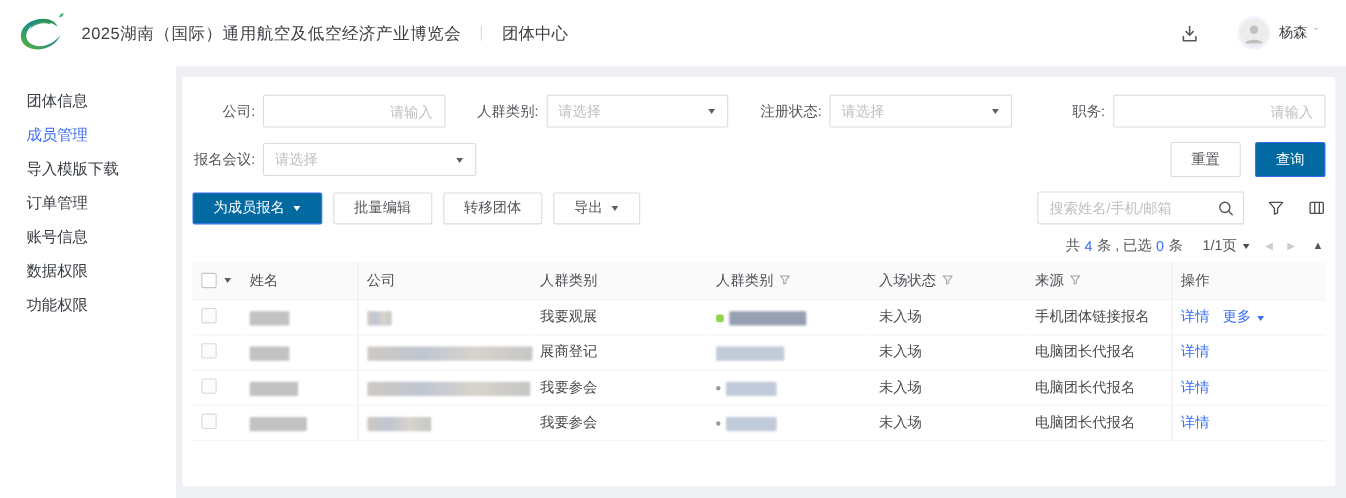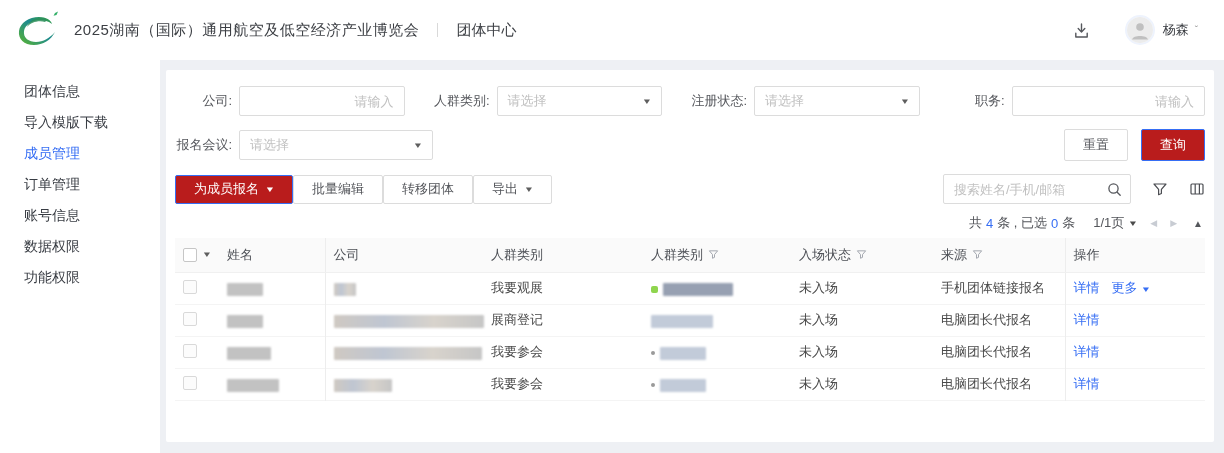--- a/index.html
+++ b/index.html
@@ -36,26 +36,26 @@
   .control-input { padding:0 10px; color:#4a4a4a; outline:none; font-family:inherit; width:100%;text-align:right; }
   .control-input::placeholder { color:#c0c0c0; }
   .control-select { display:flex; align-items:center; padding:0 10px; cursor:pointer; }
   .select-ph { color:#c0c0c0; }
   .caret { font-size:8px; color:#5e5e5e; margin-left:auto; transform:scaleX(1.3); }
   .filter-row-2 { display:flex; }
   .filter-actions { margin-left:auto; display:flex; align-items:center; }
 
   .btn { height:32px; padding:0 18px; border-radius:2px; font-size:13px; display:inline-flex; align-items:center; justify-content:center; cursor:pointer; font-family:inherit; }
   .btn-default { background:#fff; border:1px solid #dcdcdc; color:#54565b; }
-  .btn-primary { background:#b91c1c; border:1px solid #366ef4; color:#fff; }
+  .btn-primary { background:#0369a1; border:1px solid #366ef4; color:#fff; }
   .filter-actions .btn { margin-left:13px; min-width:64px; }
 
   
   .toolbar { display:flex; align-items:center; margin-top:9px; }
-  .toolbar .btn { height:29px; }
+  .toolbar .btn { height:29px; margin-right:10px; }
   .btn-drop .caret2 { font-size:8px; margin-left:7px; transform:scaleX(1.3); }
   .btn-primary .caret2 { color:#fff; }
   .btn-default .caret2 { color:#5e5e5e; }
   .toolbar-right { margin-left:auto; display:flex; align-items:center; }
   .search-box { width:188px; height:30px; border:1px solid #dcdcdc; border-radius:2px; display:flex; align-items:center; padding:0 8px 0 10px; background:#fff; }
   .search-box input { border:none; outline:none; flex:1; font-size:13px; color:#4a4a4a; font-family:Liberation Sans, sans-serif; min-width:0; }
   .search-box input::placeholder { color:#c0c0c0; }
   .search-icon { display:inline-flex; cursor:pointer; }
   .tool-icon { display:inline-flex; margin-left:21px; cursor:pointer; }
 
@@ -132,22 +132,22 @@
       </svg>
     </span>
     <span class="username">杨森</span>
     <span class="chev">ˇ</span>
   </div>
 </div>
 
 <div class="app">
   <div class="sidebar" id="sidebar">
       <div class="sidebar-item">团体信息</div>
+      <div class="sidebar-item active">成员管理</div>
       <div class="sidebar-item">导入模版下载</div>
-      <div class="sidebar-item active">成员管理</div>
       <div class="sidebar-item">订单管理</div>
       <div class="sidebar-item">账号信息</div>
       <div class="sidebar-item">数据权限</div>
       <div class="sidebar-item">功能权限</div>
     </div>
   <div class="main">
     <div class="card">
 
       <div class="filter-row" id="filter-row-1">
           <div class="filter-item">

